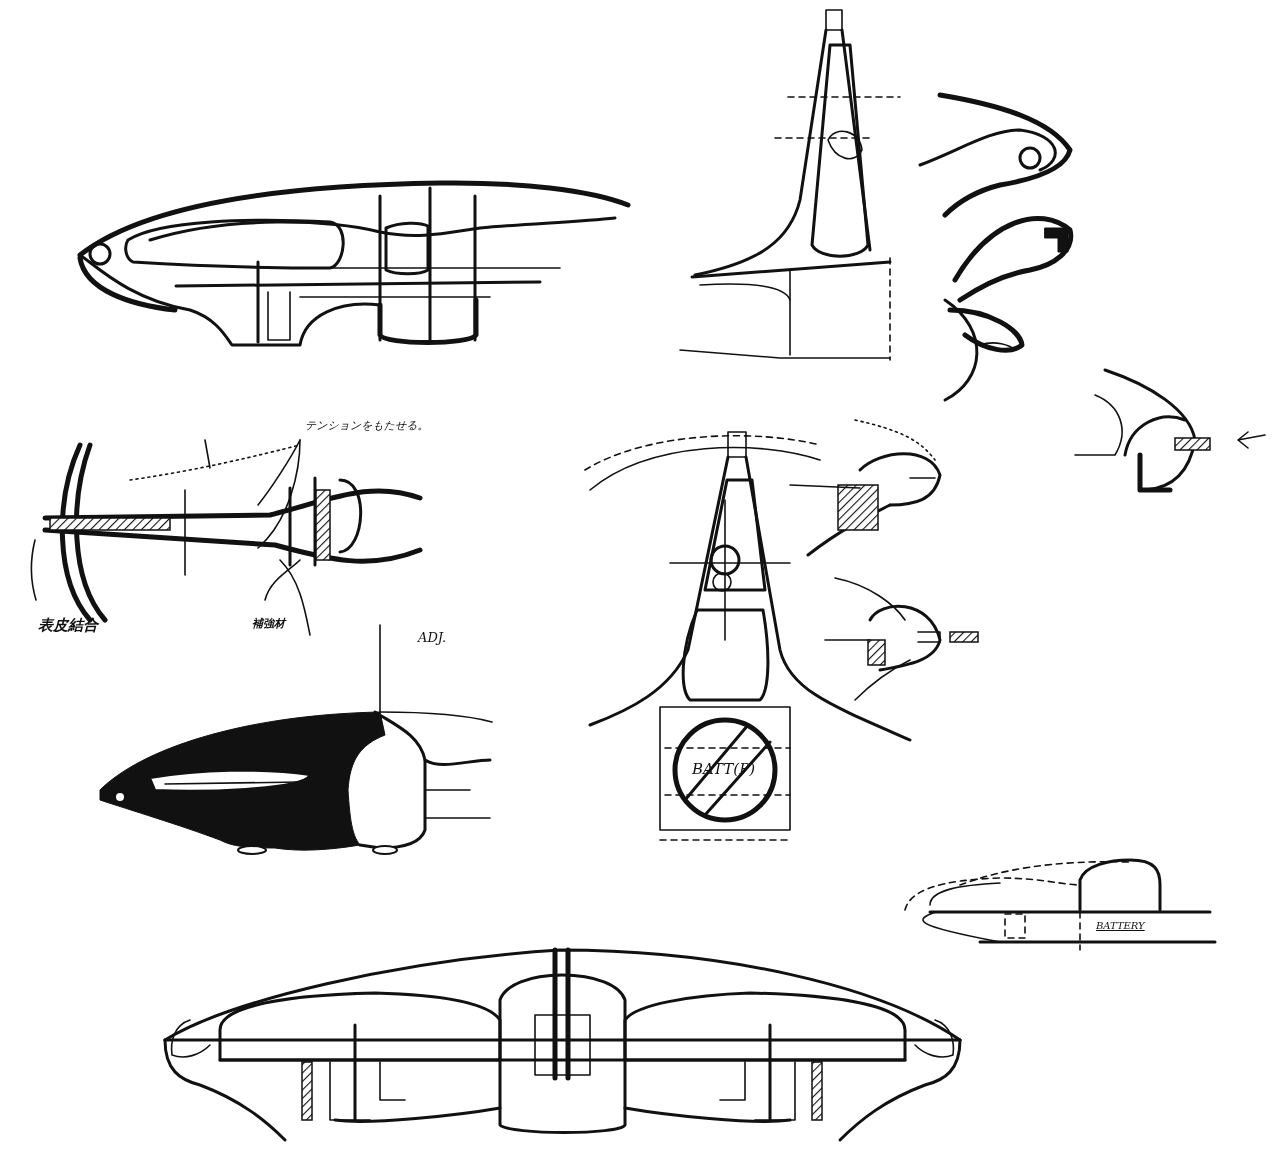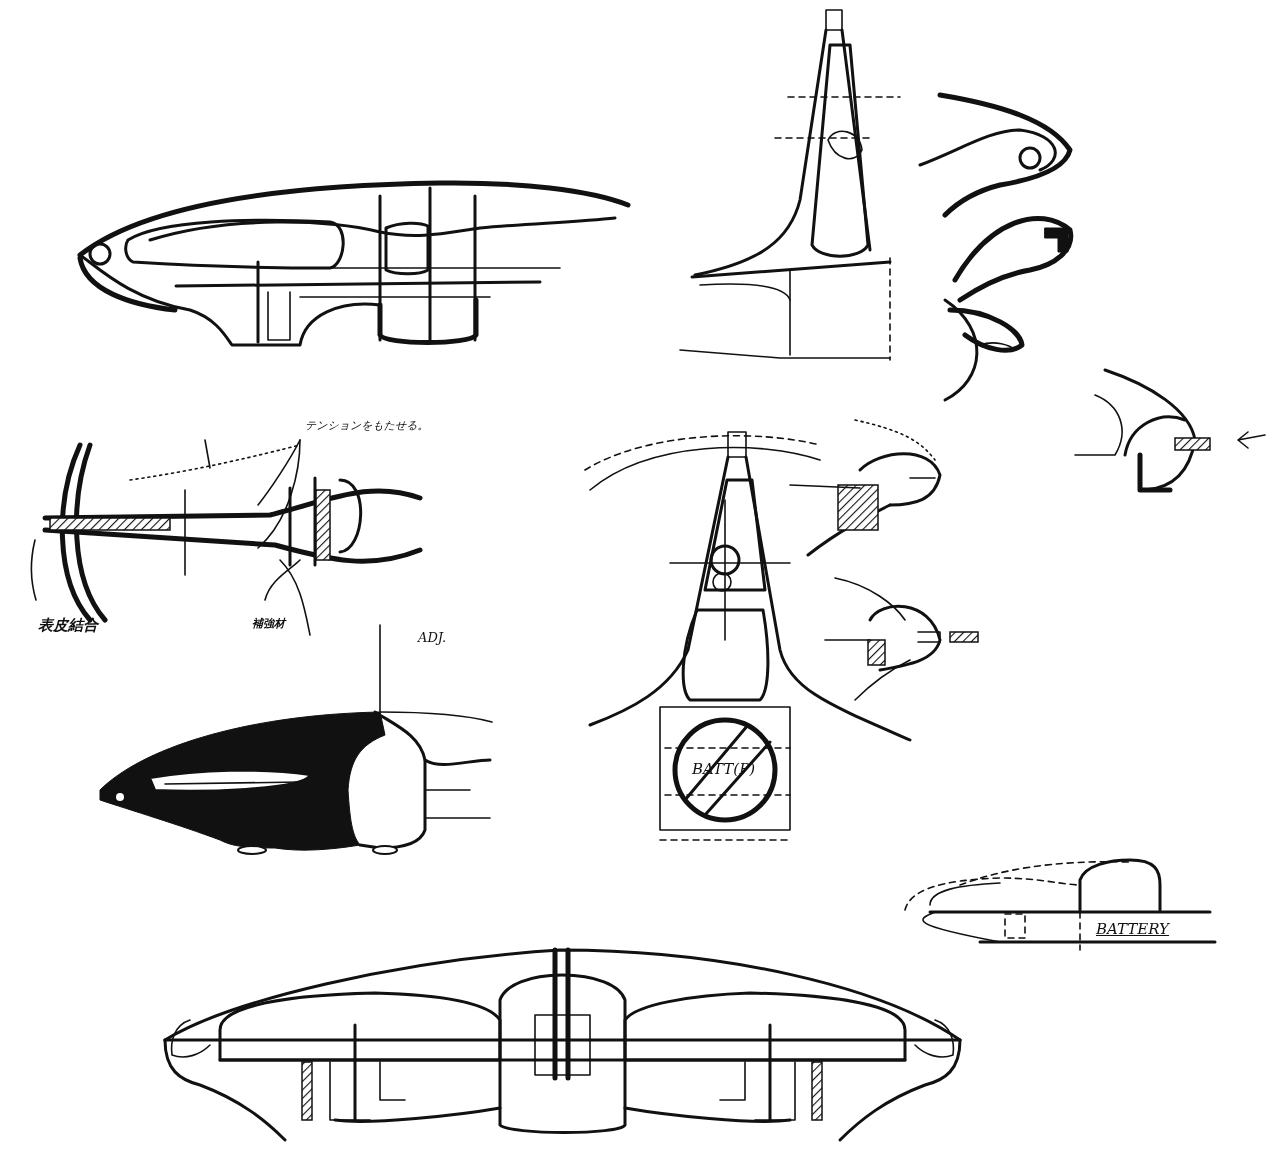--- a/index.html
+++ b/index.html
@@ -194,14 +194,14 @@
     <path class="ink med" d="M790,1120 C755,1125 665,1115 625,1108"></path>
   </g>
 </svg>
 
 
 <span class="label hand" style="left:305px;top:418px;font-size:11px;">テンションをもたせる。</span>
 <span class="label hand" style="left:38px;top:616px;font-size:15px;font-weight:bold;">表皮結合</span>
 <span class="label hand" style="left:252px;top:616px;font-size:11px;font-weight:bold;">補強材</span>
 <span class="label hand" style="left:418px;top:630px;font-size:13px;">ADJ.</span>
 <span class="label hand" style="left:692px;top:760px;font-size:15px;">BATT(P)</span>
-<span class="label hand" style="left:1096px;top:920px;font-size:15px;text-decoration:underline;">BATTERY</span>
+<span class="label hand" style="left:1096px;top:920px;font-size:10px;text-decoration:underline;">BATTERY</span>
 </div>
 
 </body></html>

